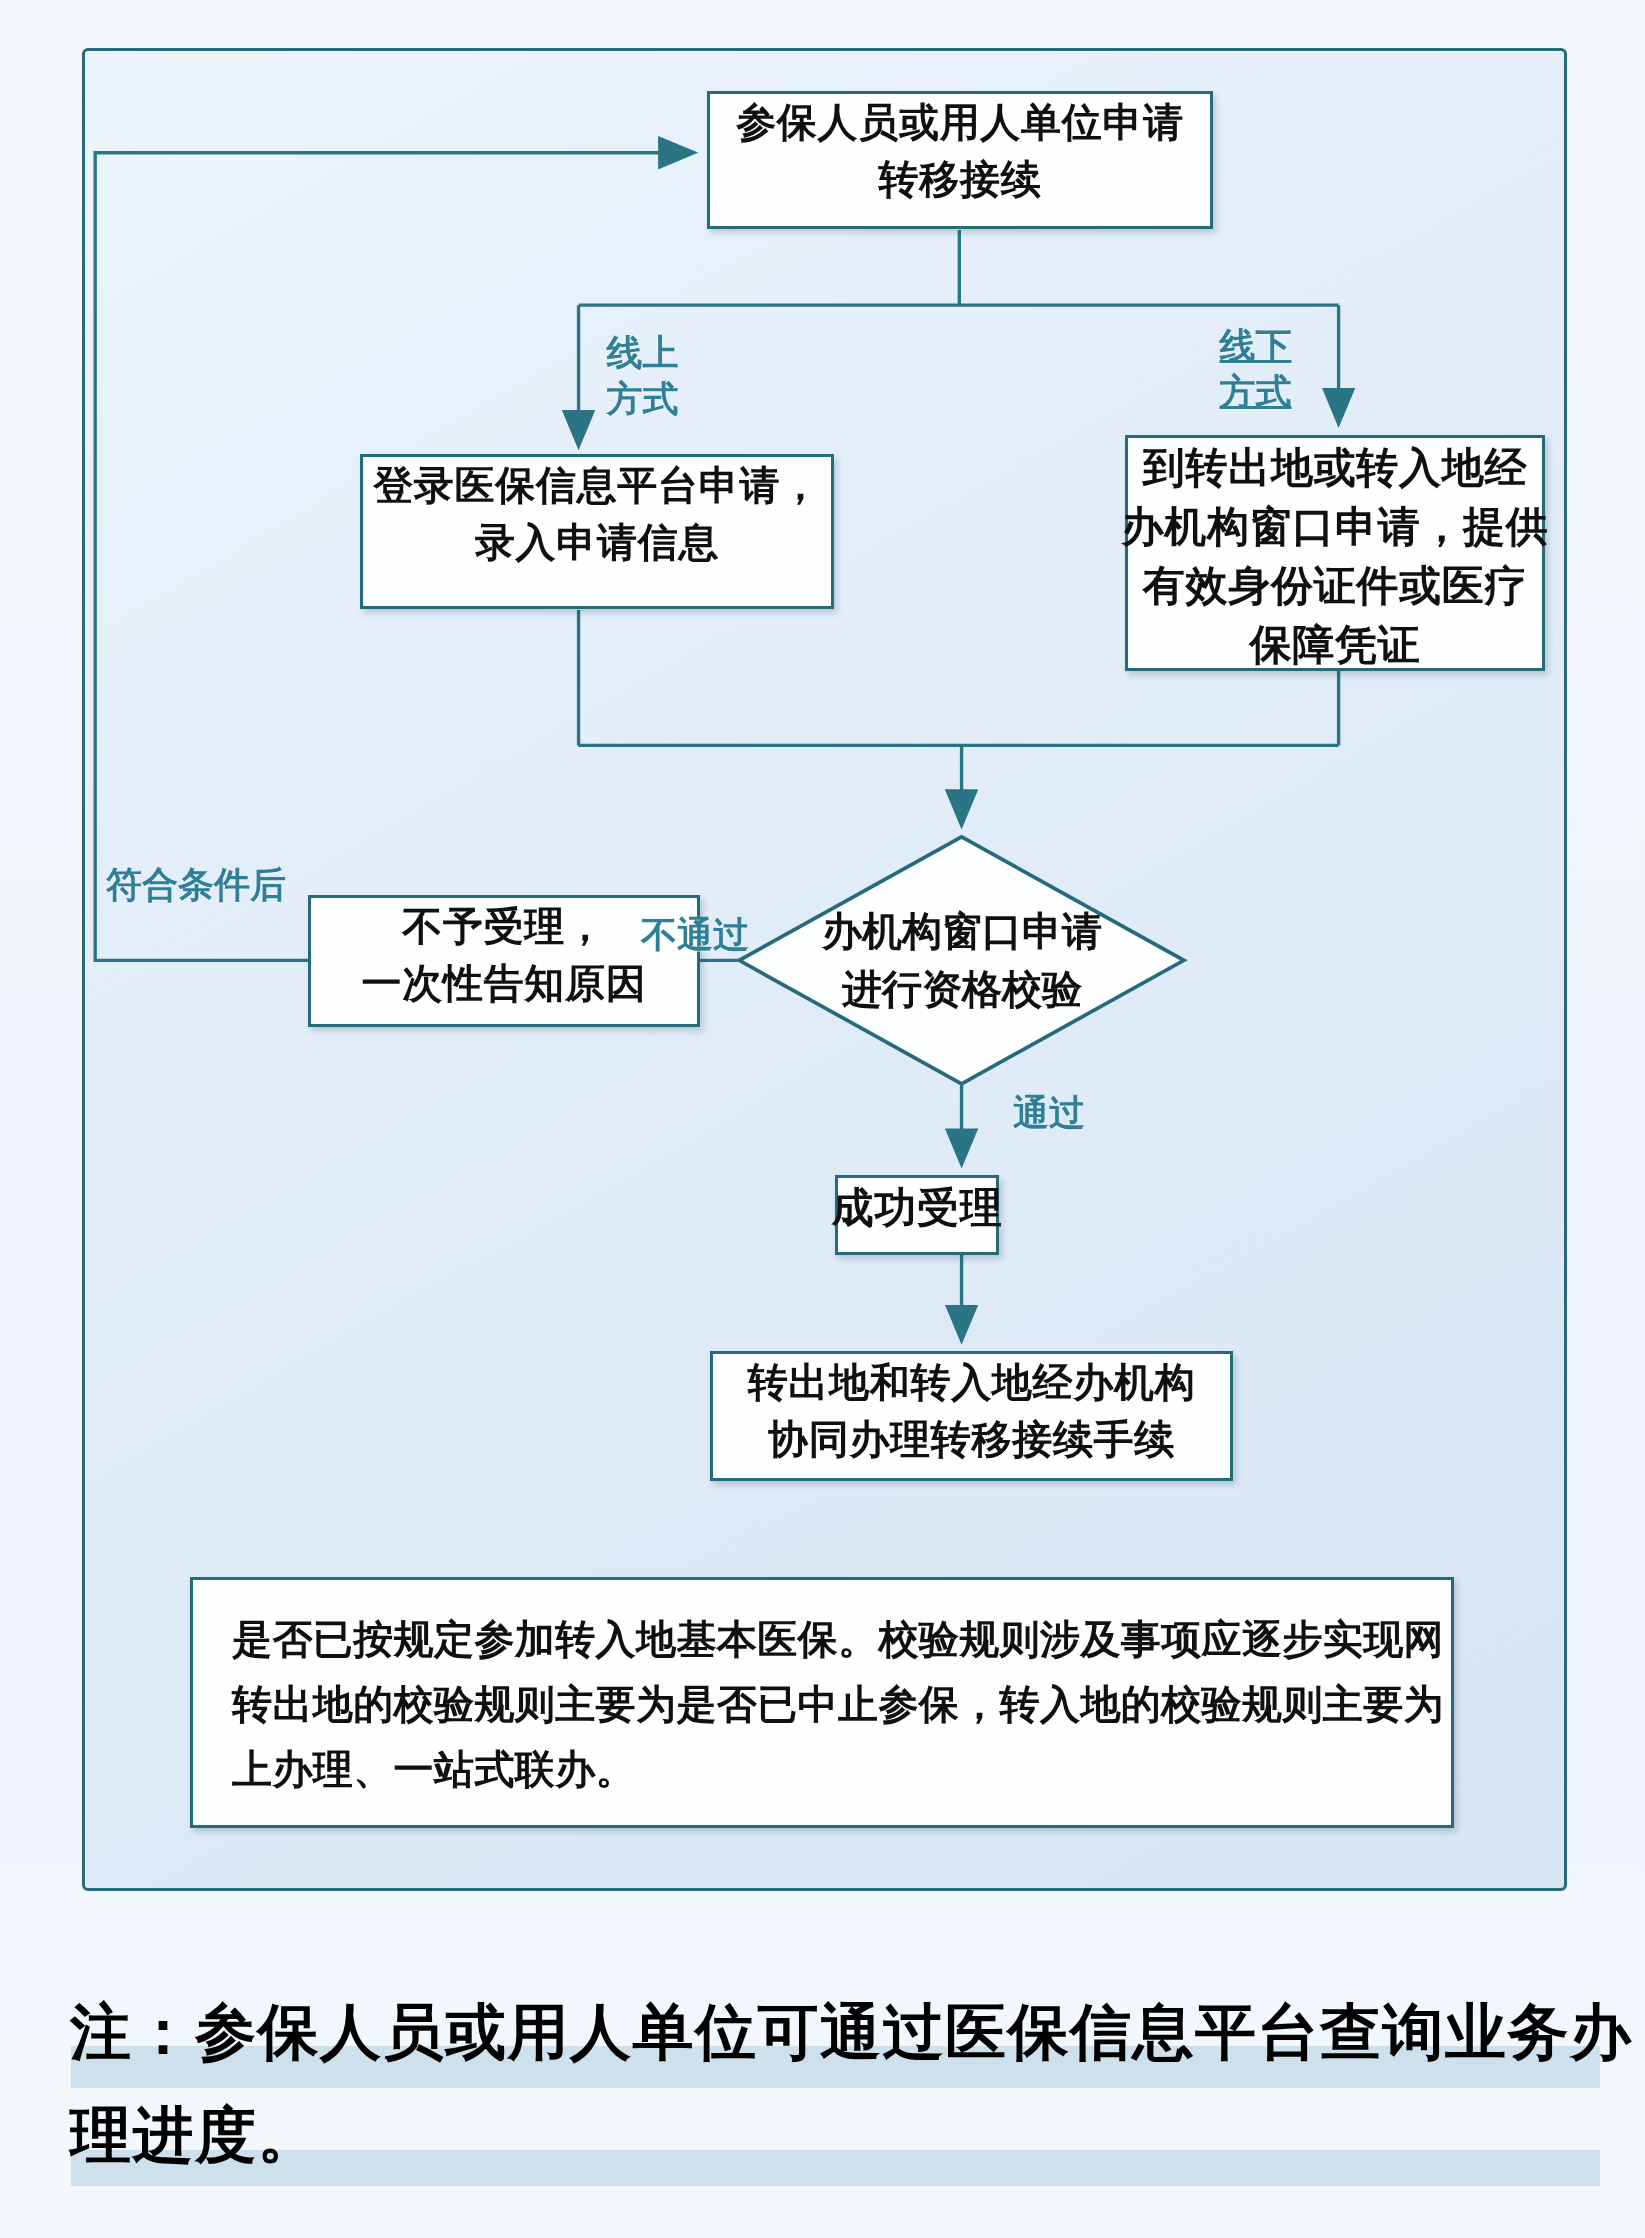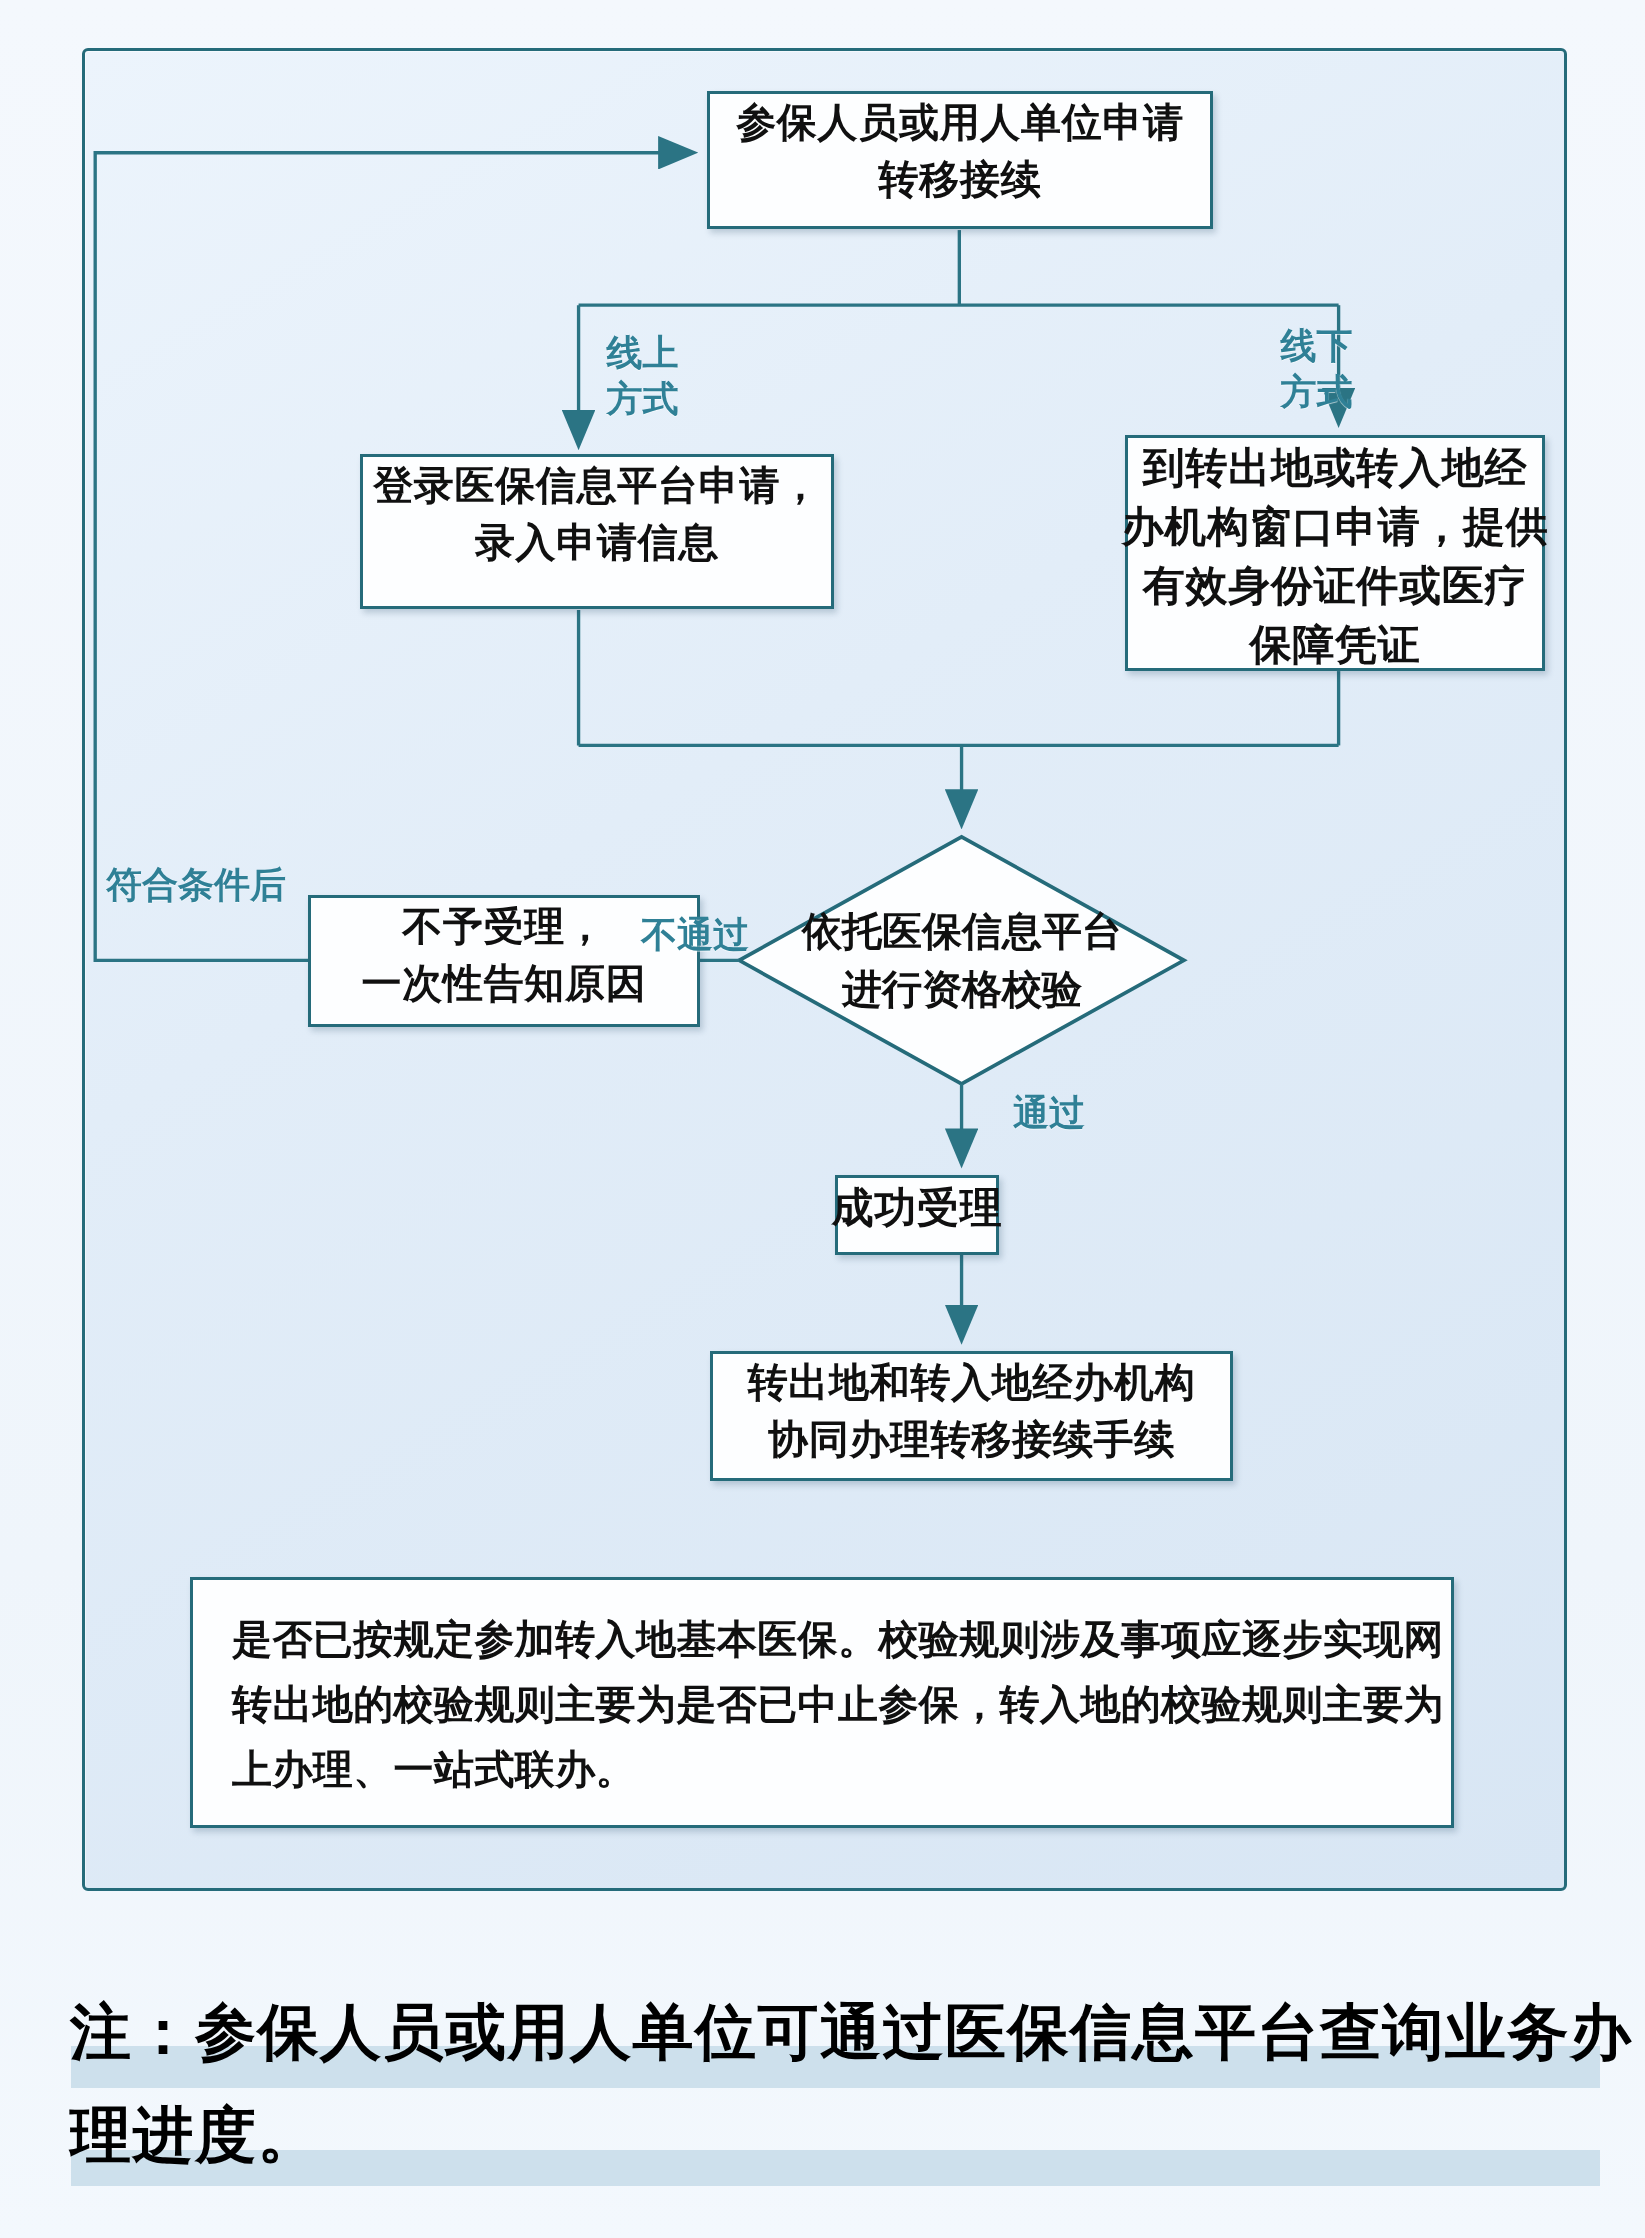--- a/index.html
+++ b/index.html
@@ -99,21 +99,21 @@
 </div>
 
 <div class="node t56" style="left:1125px;top:435px;width:420px;height:236px;">
   <div class="ln">到转出地或转入地经</div>
   <div class="ln">办机构窗口申请，提供</div>
   <div class="ln">有效身份证件或医疗</div>
   <div class="ln">保障凭证</div>
 </div>
 
 <div class="diamond-label" style="left:759px;top:881px;width:406px;height:158px;">
-  <div class="ln" style="font-size:40px;line-height:58px;font-weight:700;">依托医保信息平台</div>
+  <div class="ln" style="font-size:40px;line-height:58px;font-weight:700;">办机构窗口申请</div>
   <div class="ln" style="font-size:40px;line-height:58px;font-weight:700;">进行资格校验</div>
 </div>
 
 <div class="node t54" style="left:308px;top:895px;width:392px;height:132px;">
   <div class="ln">不予受理，</div>
   <div class="ln">一次性告知原因</div>
 </div>
 
 <div class="node t56" style="left:835px;top:1175px;width:164px;height:80px;">
   <div class="ln">成功受理</div>
@@ -121,21 +121,21 @@
 
 <div class="node t54" style="left:710px;top:1351px;width:523px;height:130px;">
   <div class="ln">转出地和转入地经办机构</div>
   <div class="ln">协同办理转移接续手续</div>
 </div>
 
 <div class="edge-label" style="left:594px;top:330px;width:97px;">
   <div>线上</div>
   <div>方式</div>
 </div>
-<div class="edge-label" style="left:1268px;top:323px;width:97px;">
+<div class="edge-label" style="left:1207px;top:323px;width:97px;text-decoration:underline;">
   <div>线下</div>
   <div>方式</div>
 </div>
 <div class="edge-label" style="left:641px;top:912px;">不通过</div>
 <div class="edge-label" style="left:1013px;top:1090px;">通过</div>
 <div class="edge-label" style="left:106px;top:862px;">符合条件后</div>
 
 <div class="note">
   <div class="ln">是否已按规定参加转入地基本医保。校验规则涉及事项应逐步实现网</div>
   <div class="ln">转出地的校验规则主要为是否已中止参保，转入地的校验规则主要为</div>

